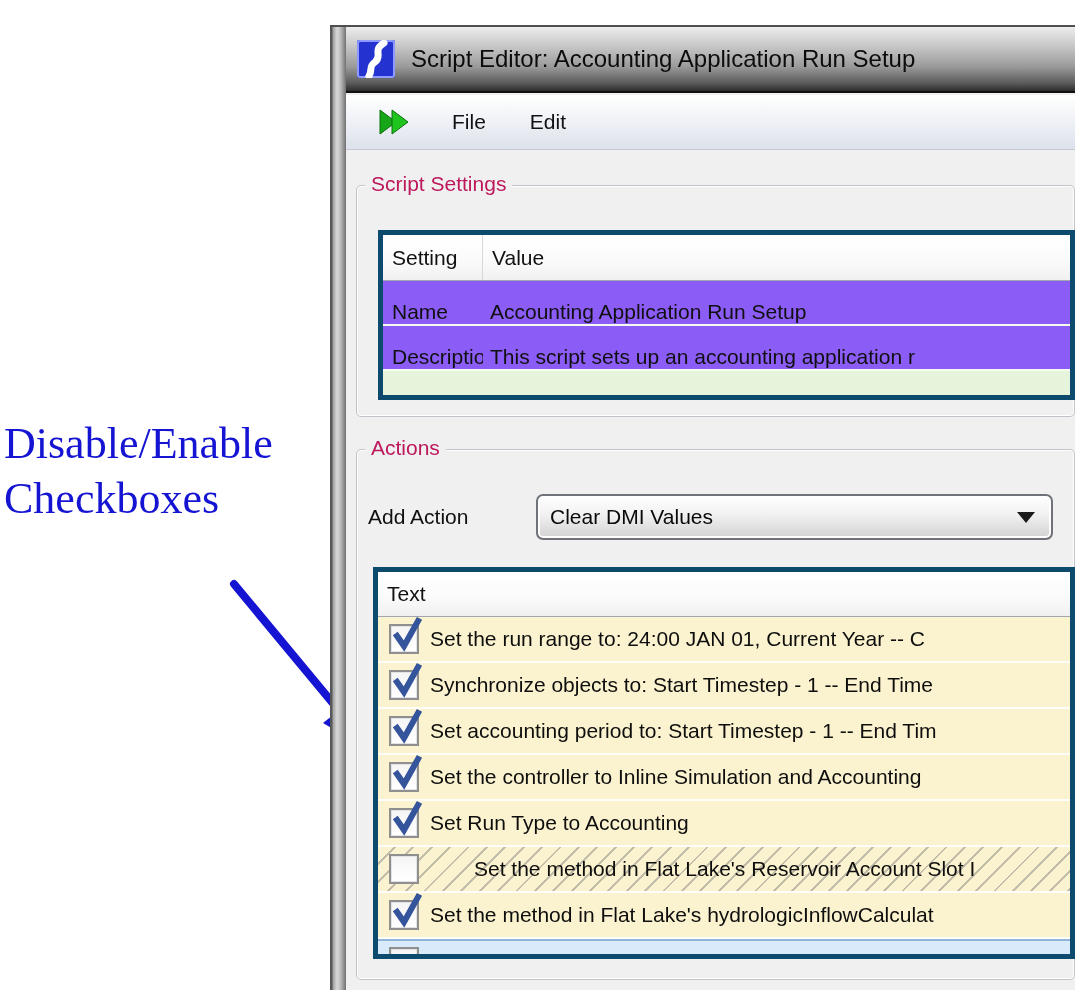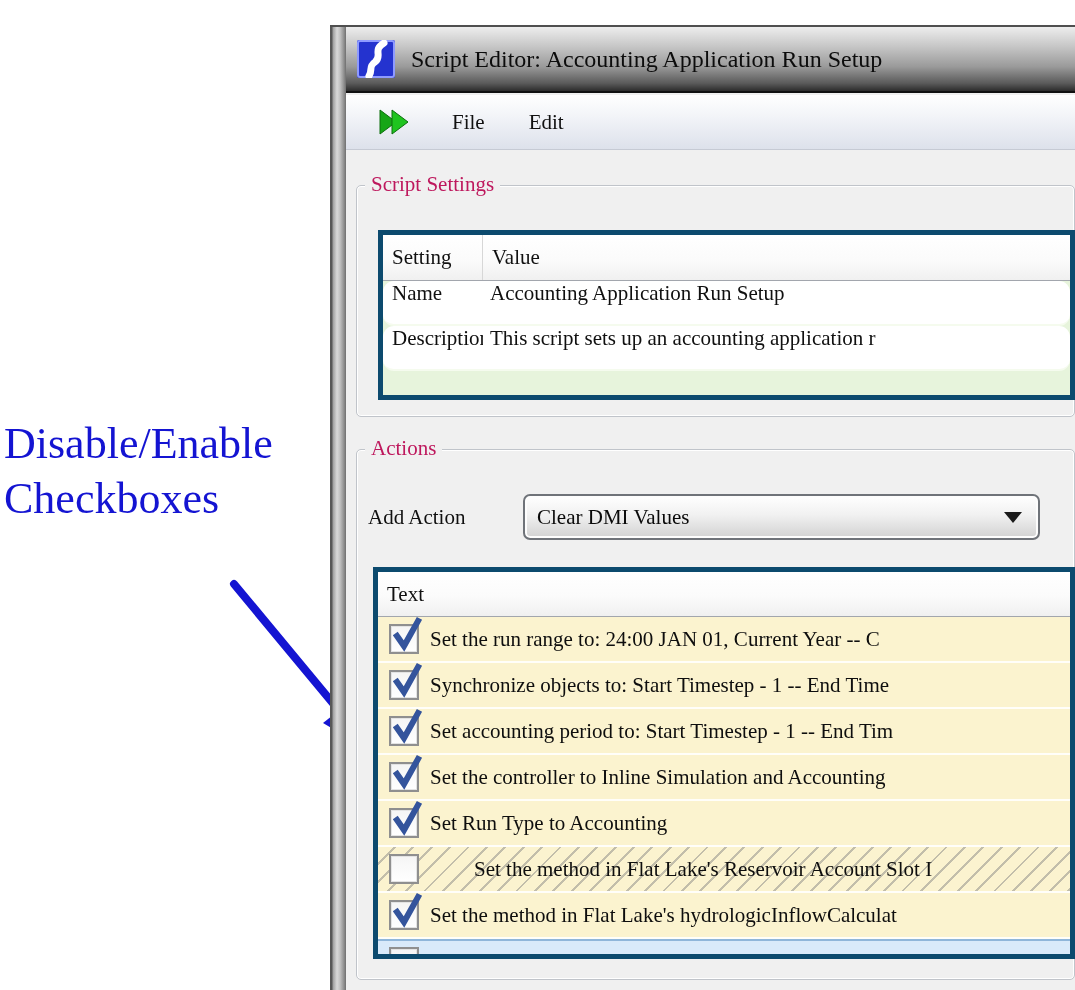--- a/index.html
+++ b/index.html
@@ -8,21 +8,21 @@
 
   
   .annotation { position:absolute; left:4px; top:416px; color:#1414d2;
                 font-family:"Liberation Serif", serif; font-size:44px; line-height:55px; }
   .arrow-overlay { position:absolute; left:0; top:0; width:1075px; height:990px;
                    pointer-events:none; }
 
   
   .window { position:absolute; left:330px; top:25px; width:745px; height:965px;
             overflow:hidden; background:#f0f0f0;
-            border-top:2px solid #4f4f4f;font-family:Liberation Serif, serif; }
+            border-top:2px solid #4f4f4f; }
   .frame-left { position:absolute; left:0; top:0; width:16px; height:965px;
                 background:linear-gradient(90deg,#585858 0,#585858 2px,#9f9f9f 3px,#d9d9d9 7px,#c2c2c2 10px,#8e8e8e 14px,#6f6f6f 16px); }
 
   .titlebar { position:absolute; left:16px; top:0; width:729px; height:66px;
               background:linear-gradient(180deg,#ededed 0%,#c7c7c7 30%,#9a9a9a 62%,#5a5a5a 88%,#2c2c2c 100%);
               border-bottom:2px solid #111; display:flex; align-items:center; }
   .app-icon { width:38px; height:38px; margin-left:11px; flex:0 0 auto; }
   .title-text { margin-left:16px; font-size:24px; color:#0c0c0c; white-space:nowrap; }
 
   .menubar { position:absolute; left:16px; top:68px; width:729px; height:55px;
@@ -41,23 +41,23 @@
                     padding:0 6px; font-size:21px; color:#be185d; white-space:nowrap; }
 
   
   .tbl { position:absolute; background:#ffffff; border:5px solid #0c4a6e; overflow:hidden; }
   .tbl-header { display:flex; height:46px; align-items:center;
                 background:linear-gradient(180deg,#ffffff 0%,#fbfbfb 55%,#f0f0f0 100%);
                 border-bottom:1px solid #a2a6ad; font-size:21px; color:#111; }
   .hdr-cell { padding-left:9px; height:100%; display:flex; align-items:center; }
   .hdr-div { border-right:1px solid #d7d7d7; }
   .settings-body { background:#e7f4dc; height:100%; }
-  .setting-row { display:flex; height:45px; align-items:flex-start;
-                 background:#ffffff; border-bottom:2px solid #f5fbee;
-                 font-size:21px; color:#101010;border-radius:11px; }
+  .setting-row { display:flex; height:45px; align-items:flex-end;
+                 background:#8b5cf6; border-bottom:2px solid #f5fbee;
+                 font-size:21px; color:#101010; }
   .cell-setting { width:100px; padding-left:9px; flex:0 0 auto; overflow:hidden; white-space:nowrap; }
   .cell-value { padding-left:7px; white-space:nowrap; overflow:hidden; }
 
   
   .add-action-label { position:absolute; font-size:21px; color:#101010; white-space:nowrap; }
   .combo { position:absolute; width:517px; height:46px; border:2px solid #6f7379; border-radius:7px;
            background:linear-gradient(180deg,#ffffff 0%,#f1f1f1 45%,#dddddd 80%,#d2d2d2 100%);
            box-shadow:inset 0 0 0 2px #fdfdfd; display:flex; align-items:center; }
   .combo-text { margin-left:12px; font-size:21px; color:#0a0a0a; white-space:nowrap; flex:1 1 auto; overflow:hidden; }
   .combo-arrow { width:0; height:0; margin-right:16px; flex:0 0 auto;
@@ -135,21 +135,21 @@
     <div class="cell-value">This script sets up an accounting application r</div>
   </div>
 </div>
   </div>
 
   <div class="groupbox" style="top:422px; height:531px;">
     <span class="groupbox-label">Actions</span>
   </div>
 
   <span class="add-action-label" style="left:38px; top:478px;">Add Action</span>
-  <div class="combo" style="left:193px; top:467px;">
+  <div class="combo" style="left:206px; top:467px;">
     <span class="combo-text">Clear DMI Values</span>
     <span class="combo-arrow"></span>
   </div>
 
   <div class="tbl" style="left:43px; top:540px; width:702px; height:392px;">
     <div class="tbl-header" style="height:45px;">
       <div class="hdr-cell" style="flex:1;">Text</div>
     </div>
     <div class="action-list-body" id="action-rows">
   <div class="action-row">

